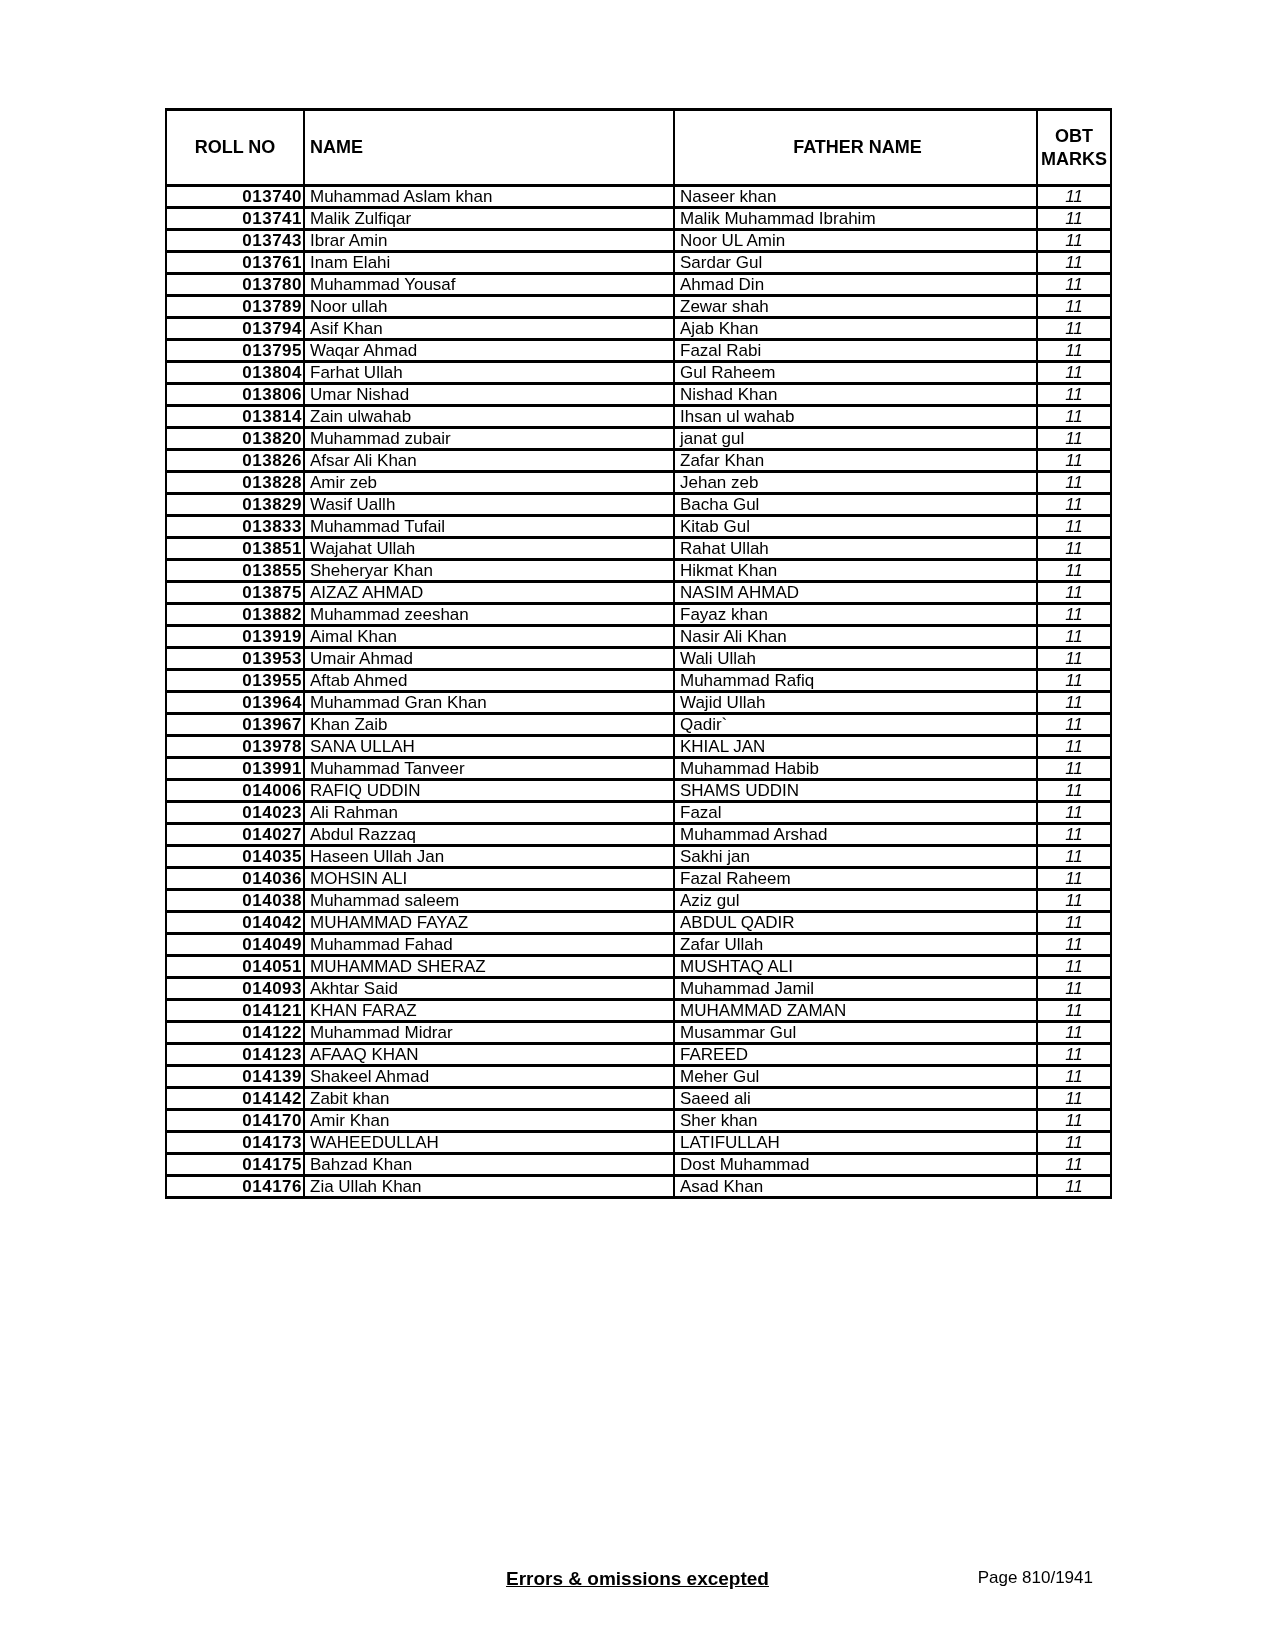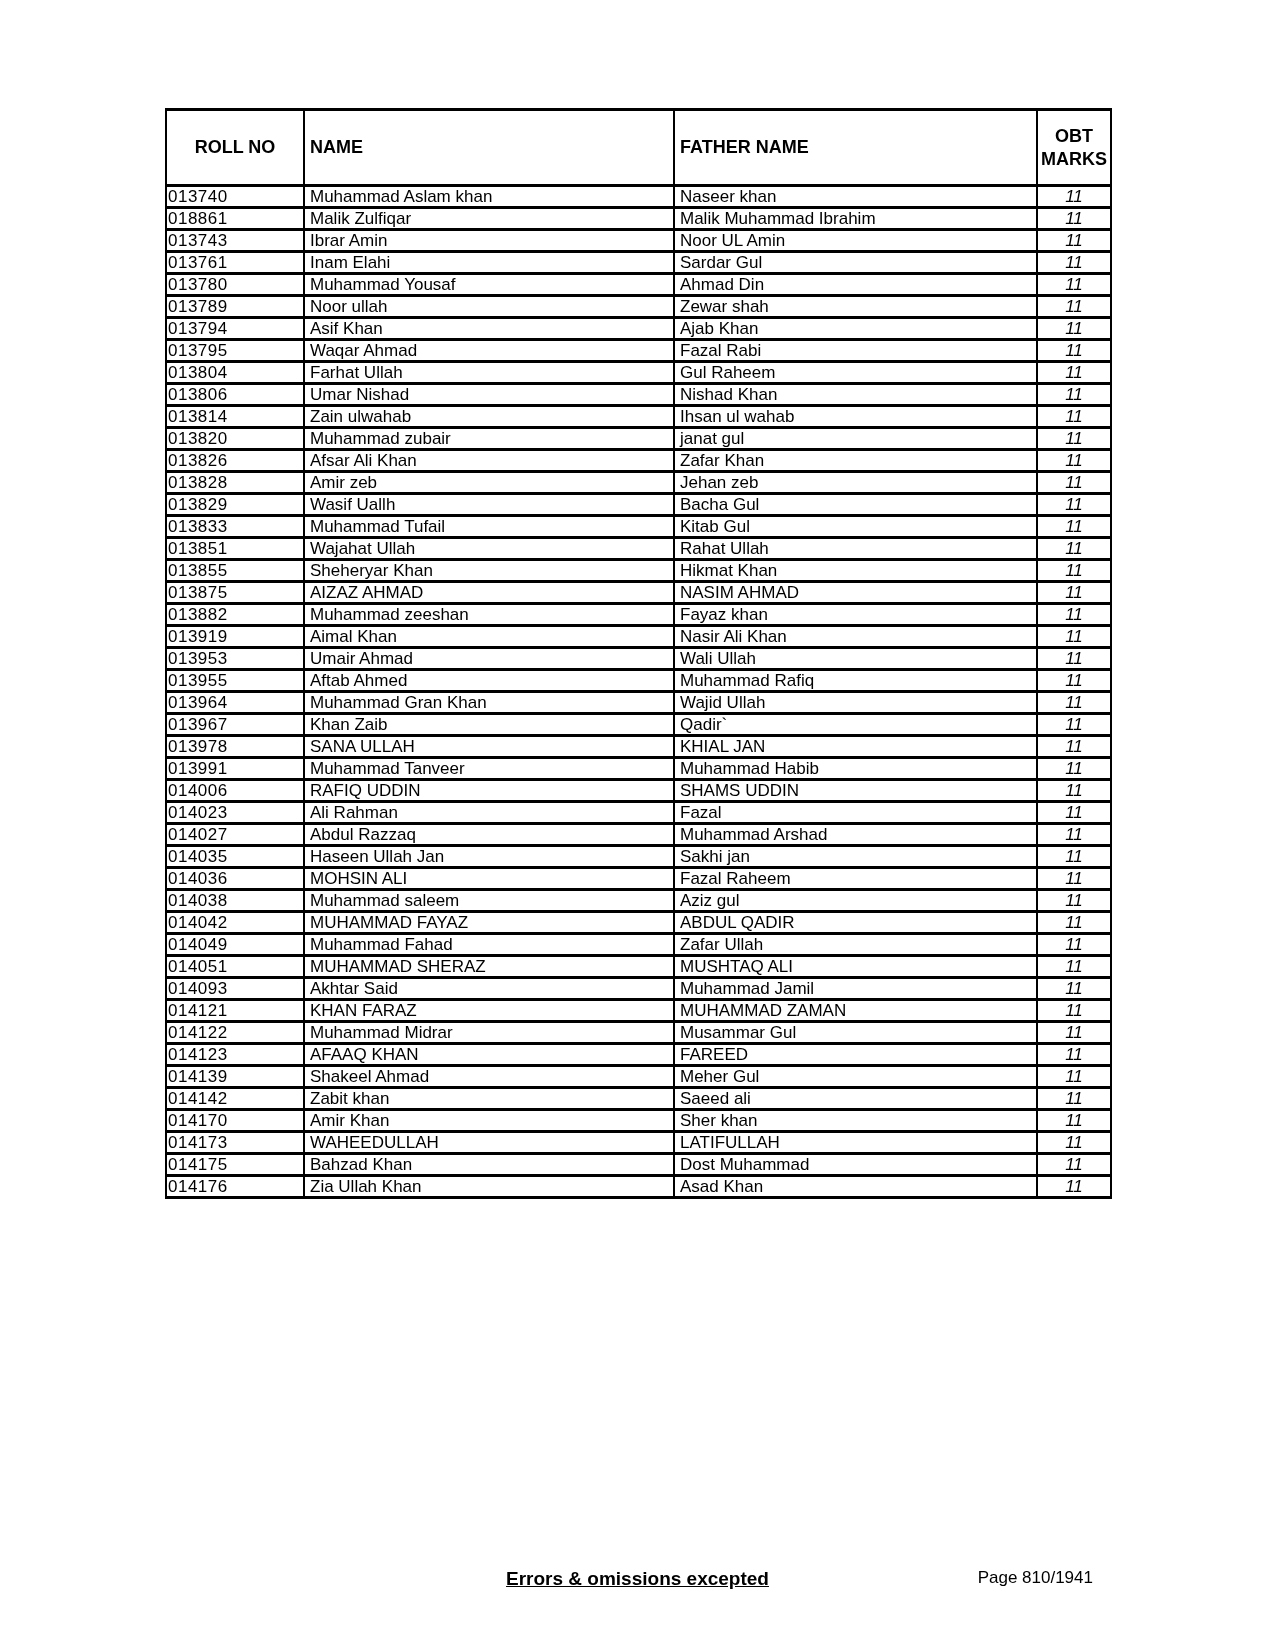--- a/index.html
+++ b/index.html
@@ -44,32 +44,32 @@
   }
   table.results thead th {
     height: 76px;
     font-size: 18px;
     font-weight: bold;
     vertical-align: middle;
     background: #ffffff;
   }
   th.h-roll   { text-align: center; }
   th.h-name   { text-align: left; padding-left: 5px; }
-  th.h-father { text-align: left; padding-left: 5px; }
+  th.h-father { text-align: center; padding-left: 5px; }
   th.h-marks  { text-align: center; font-size: 17px; line-height: 1.25; }
 
   table.results tbody td {
     height: 22px;
     font-size: 17px;
     padding-top: 0;
     padding-bottom: 0;
     vertical-align: middle;
     line-height: 1.0;
   }
-  td.cell-roll   { text-align: left; font-weight: normal; letter-spacing: 0.5px; }
+  td.cell-roll   { text-align: right; font-weight: bold; letter-spacing: 0.5px; }
   td.cell-name   { text-align: left; padding-left: 5px; }
   td.cell-father { text-align: left; padding-left: 5px; }
   td.cell-marks  { text-align: center; font-style: italic; }
 
   .footer {
     position: absolute;
     left: 165px;
     top: 1568px;
     width: 945px;
     height: 26px;
@@ -118,21 +118,21 @@
       </thead>
       <tbody id="results-body">
     <tr>
       <td class="cell-roll">013740</td>
       <td class="cell-name">Muhammad Aslam khan</td>
       <td class="cell-father">Naseer khan</td>
       <td class="cell-marks">11</td>
     </tr>
 
     <tr>
-      <td class="cell-roll">018861</td>
+      <td class="cell-roll">013741</td>
       <td class="cell-name">Malik Zulfiqar</td>
       <td class="cell-father">Malik Muhammad Ibrahim</td>
       <td class="cell-marks">11</td>
     </tr>
 
     <tr>
       <td class="cell-roll">013743</td>
       <td class="cell-name">Ibrar Amin</td>
       <td class="cell-father">Noor UL Amin</td>
       <td class="cell-marks">11</td>

